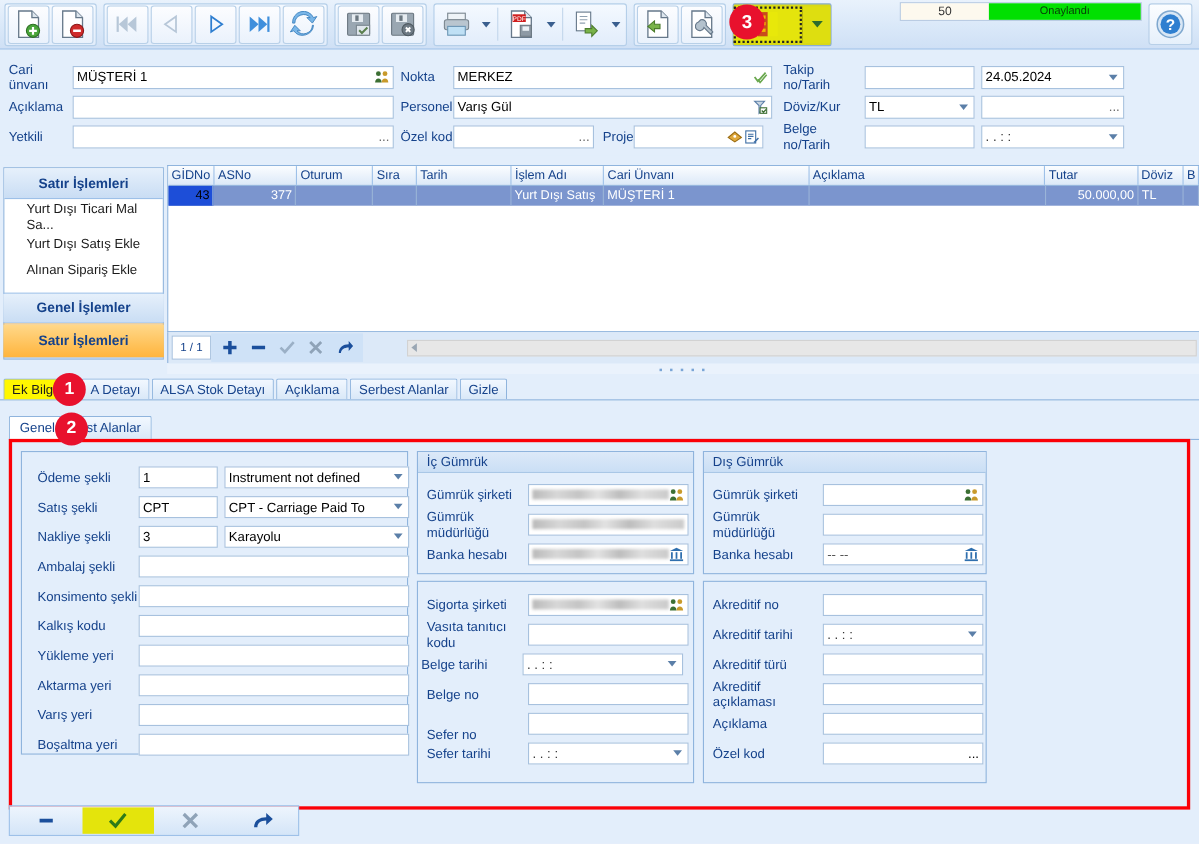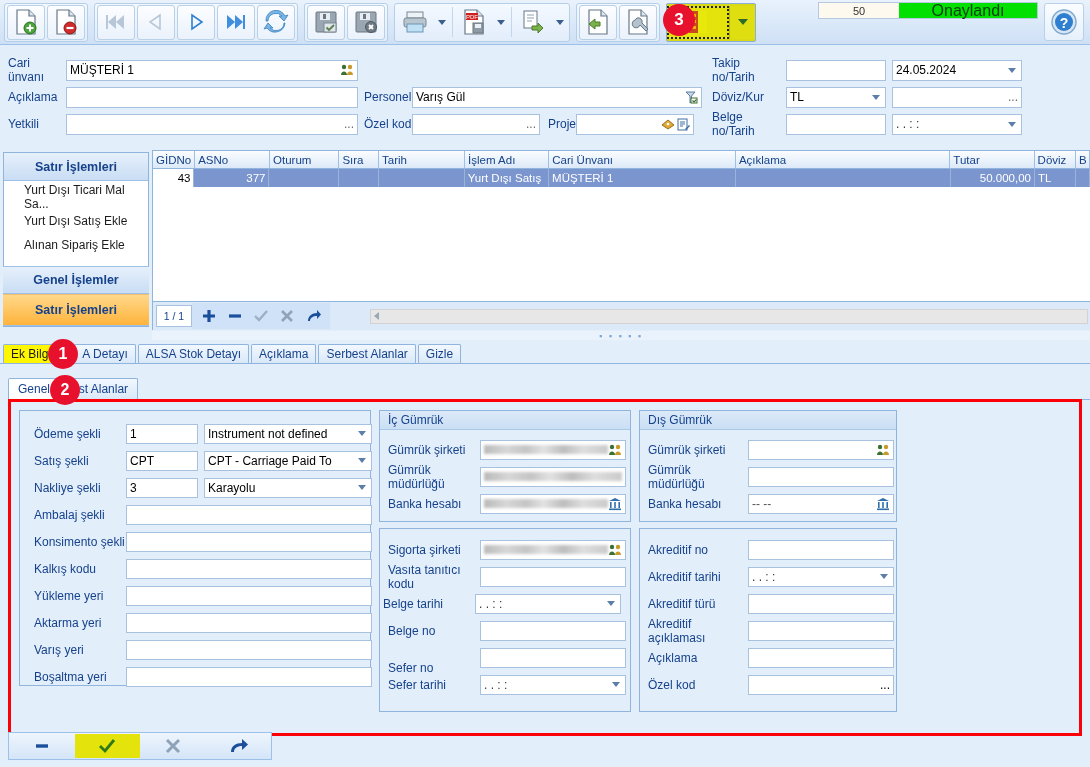--- a/index.html
+++ b/index.html
@@ -43,21 +43,21 @@
     border-top: 6px solid #2d6b2d; display: block; }
   .badge-red { position: absolute; border-radius: 50%; background: #e8112d;
     color: #fff; font-weight: bold; display: flex; align-items: center; justify-content: center;
     font-family: "Liberation Sans", sans-serif; z-index: 50; }
 
   .status-wrap { position: absolute; right: 52px; top: 2px; width: 220px; text-align: right; }
   .status-title { font-size: 17px; font-weight: bold; color: #15428b; line-height: 20px; padding-right: 4px; }
   .status-row { display: flex; height: 17px; border: 1px solid #b6c9e0; }
   .status-num { width: 80px; background: #fdf9ee; color: #333; font-size: 11px;
     display: flex; align-items: center; justify-content: center; }
-  .status-ok { flex: 1; background: #01e001; color: #083b08; font-size: 16px;
+  .status-ok { flex: 1; background: #01e001; color: #083b08; font-size: 10px;
     display: flex; align-items: center; justify-content: center; }
   .help-btn { position: absolute; right: 6px; top: 3px; width: 40px; height: 38px;
     border: 1px solid #b8d0e8; border-radius: 3px;
     background: linear-gradient(to bottom,#fbfdff,#e6f0fb); display: flex; align-items: center; justify-content: center; }
 
   
   .hdr { position: absolute; left: 0; top: 46px; width: 1090px; height: 95px; background: #e3eefb; }
   .frow { position: absolute; height: 22px; display: flex; align-items: center; }
   .flab { color: #15428b; font-size: 12px; }
   .fin { height: 21px; border: 1px solid #a7c1de; background: #fff; font-size: 12px;
@@ -78,21 +78,21 @@
   .sp-item { height: 24px; display: flex; align-items: center; padding-left: 20px; font-size: 12px; color: #1b1b1b; }
 
   .grid { position: absolute; left: 152px; top: 150px; width: 938px; height: 152px;
     background: #fff; border: 1px solid #8fb4dd; border-right: none; overflow: hidden; }
   .grow { display: flex; height: 18px; font-size: 11.5px; }
   .ghead { background: linear-gradient(to bottom,#fbfdff,#dce9f8); border-bottom: 1px solid #8fb4dd; }
   .ghead .gc { border-right: 1px solid #9dc0e8; color: #15428b; display: flex; align-items: center; padding: 0 3px; }
   .gbody .gc { border-right: 1px solid #9ab4d8; display: flex; align-items: center; padding: 0 3px; }
   .gbody { background: #7b95ce; color: #fff; }
   .gc.num { justify-content: flex-end; }
-  .gc.first { background: #ffffff; color: #000; }
+  .gc.first { background: #1d4ed8; color: #000; }
 
   .gridnav { position: absolute; left: 152px; top: 302px; width: 938px; height: 28px;
     background: #dce9f8; border-left: 1px solid #8fb4dd; display: flex; align-items: center; }
   .pg { width: 36px; height: 22px; background: #fff; border: 1px solid #a7c1de; display: flex;
     align-items: center; justify-content: center; font-size: 10.5px; color: #15428b; margin-left: 3px; }
   .navbtns { display: flex; align-items: center; background: #cfe2f7; height: 26px; padding: 0 4px; }
   .navbtn { width: 26px; height: 24px; display: flex; align-items: center; justify-content: center; }
   .hscroll { flex: 1; height: 15px; background: #e7e7e7; margin-left: 40px; margin-right: 2px;
     border: 1px solid #d2d2d2; display: flex; align-items: center; }
   .hscroll i { width: 0; height: 0; border-top: 4px solid transparent; border-bottom: 4px solid transparent;
@@ -324,20 +324,30 @@
       </span>
     </div>
     <div class="frow" style="left:8px; top:67px;">
       <span class="flab" style="width:58px;">Yetkili</span>
       <span class="fin" style="width:292px;">
         <span class="val"></span>
         <span class="dots">...</span>
       </span>
     </div>
 
+    <div class="frow" style="left:364px; top:13px;">
+      <span class="flab" style="width:48px;">Nokta</span>
+      <span class="fin" style="width:290px;">
+        <span class="val">MERKEZ</span>
+        <svg width="13" height="13" viewBox="0 0 13 13">
+            <path d="M1 6l3 4 7-8" fill="none" stroke="#6aa84f" stroke-width="1.6"></path>
+            <path d="M4 8l2 3 6-7" fill="none" stroke="#6aa84f" stroke-width="1.4"></path>
+          </svg>
+      </span>
+    </div>
     <div class="frow" style="left:364px; top:40px;">
       <span class="flab" style="width:48px;">Personel</span>
       <span class="fin" style="width:290px;">
         <span class="val">Varış Gül</span>
         <svg width="14" height="14" viewBox="0 0 14 14">
             <path d="M2 2h9l-3.5 4v5L6 13V6z" fill="#c9d6e2" stroke="#5b7fa8"></path>
             <rect x="7" y="8" width="6" height="5" fill="#fff" stroke="#3c6f33"></rect>
             <path d="M8.5 10.5l1.5 1.5 2.5-2.5" fill="none" stroke="#3c6f33" stroke-width="1.2"></path>
           </svg>
       </span>

